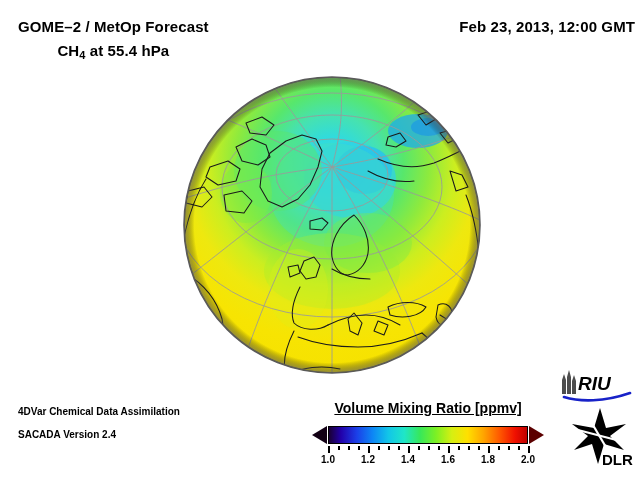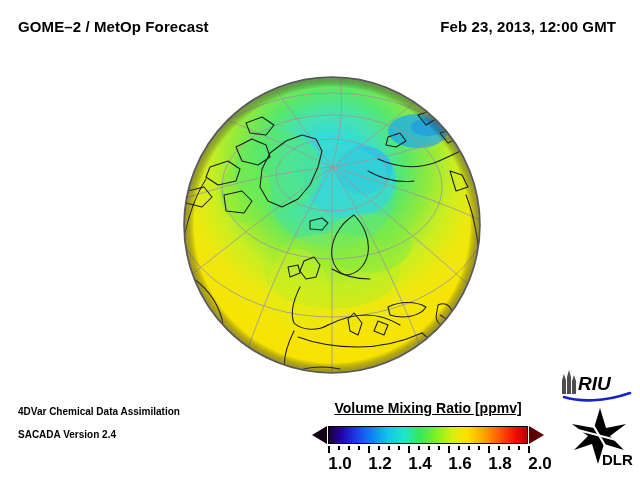--- a/index.html
+++ b/index.html
@@ -18,21 +18,21 @@
 
   
   .hdr-left {
     position: absolute;
     left: 18px;
     top: 15px;
     text-align: center;
   }
   .hdr-right {
     position: absolute;
-    right: 24px;
+    right: 5px;
     top: 15px;
     text-align: right;
   }
   .hdr-line {
     font-size: 15px;
     font-weight: bold;
     line-height: 24px;
     white-space: nowrap;
     letter-spacing: .1px;
   }
@@ -126,25 +126,24 @@
   .tick.minor { height: 4px; }
   #cbar-labels {
     position: relative;
     height: 18px;
     margin-left: 18px;
     width: 200px;
   }
   .cblab {
     position: absolute;
     top: 1px;
-    font-size: 17px;
+    font-size: 10px;
     font-weight: bold;
     transform: translateX(-50%);
     white-space: nowrap;
-    margin-left: 12px;
   }
 
   
   #riu-logo {
     position: absolute;
     left: 558px;
     top: 368px;
     width: 76px;
     height: 34px;
   }
@@ -154,20 +153,21 @@
     top: 406px;
     width: 68px;
     height: 62px;
   }
 </style>
 </head>
 <body>
 
 <div class="hdr-left">
   <div class="hdr-line">GOME–2 / MetOp Forecast</div>
+  <div class="hdr-line"><span>CH</span><sub>4</sub><span> at 55.4 hPa</span></div>
 </div>
 
 <div class="hdr-right">
   <div class="hdr-line">Feb 23, 2013, 12:00 GMT</div>
 </div>
 
 <div id="globe-wrap">
 <svg id="globe-svg" width="300" height="300" viewBox="0 0 300 300" xmlns="http://www.w3.org/2000/svg">
   <defs>
     <radialGradient id="fieldGrad" cx="50%" cy="29%" r="78%">

